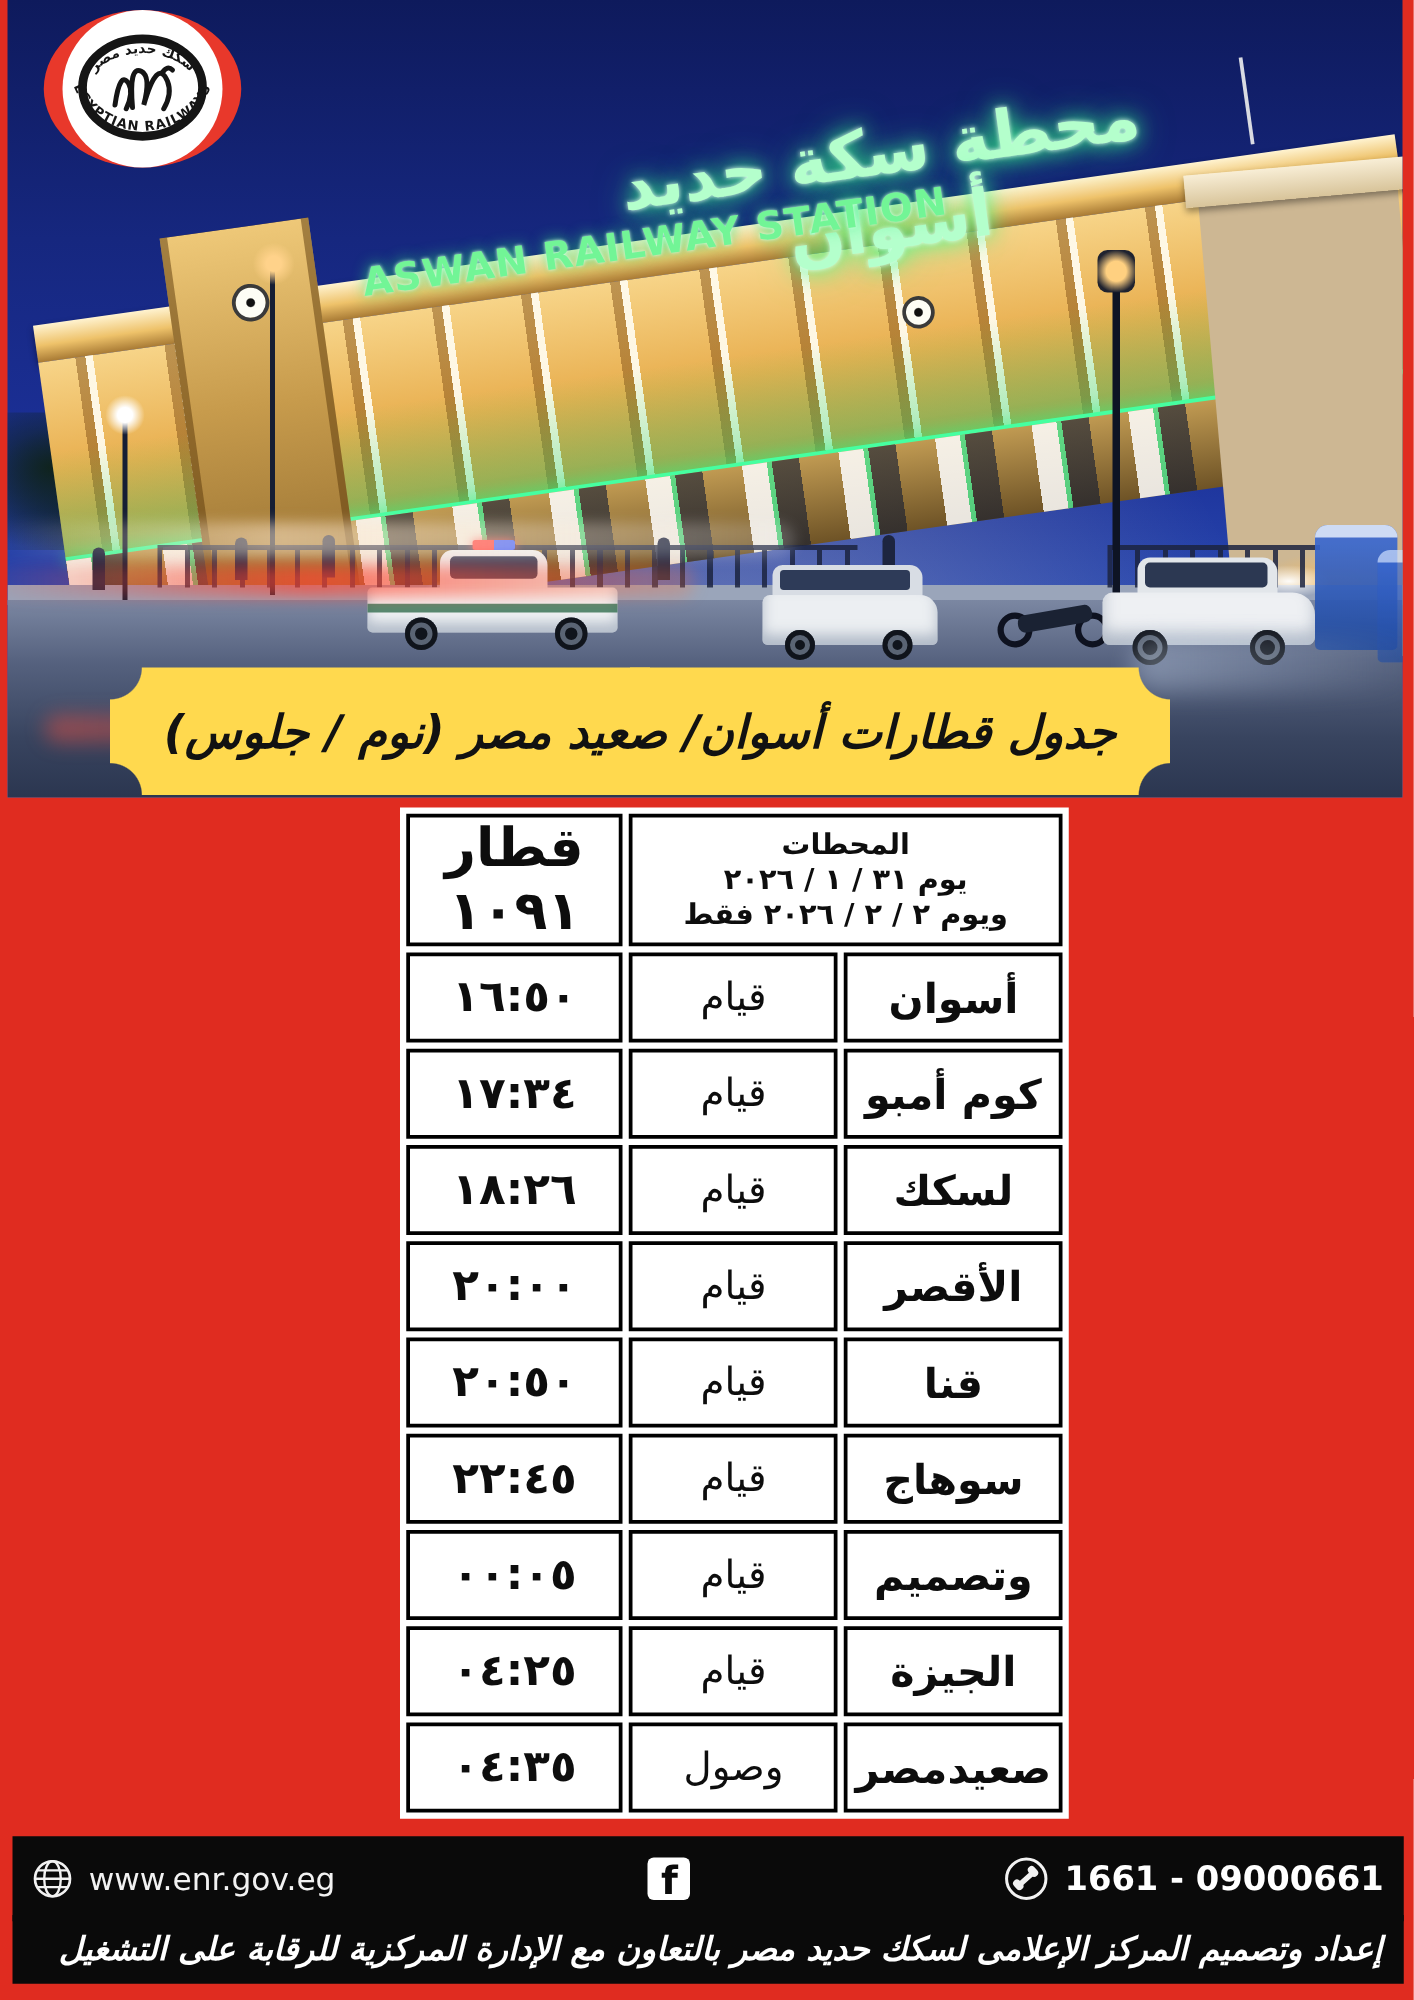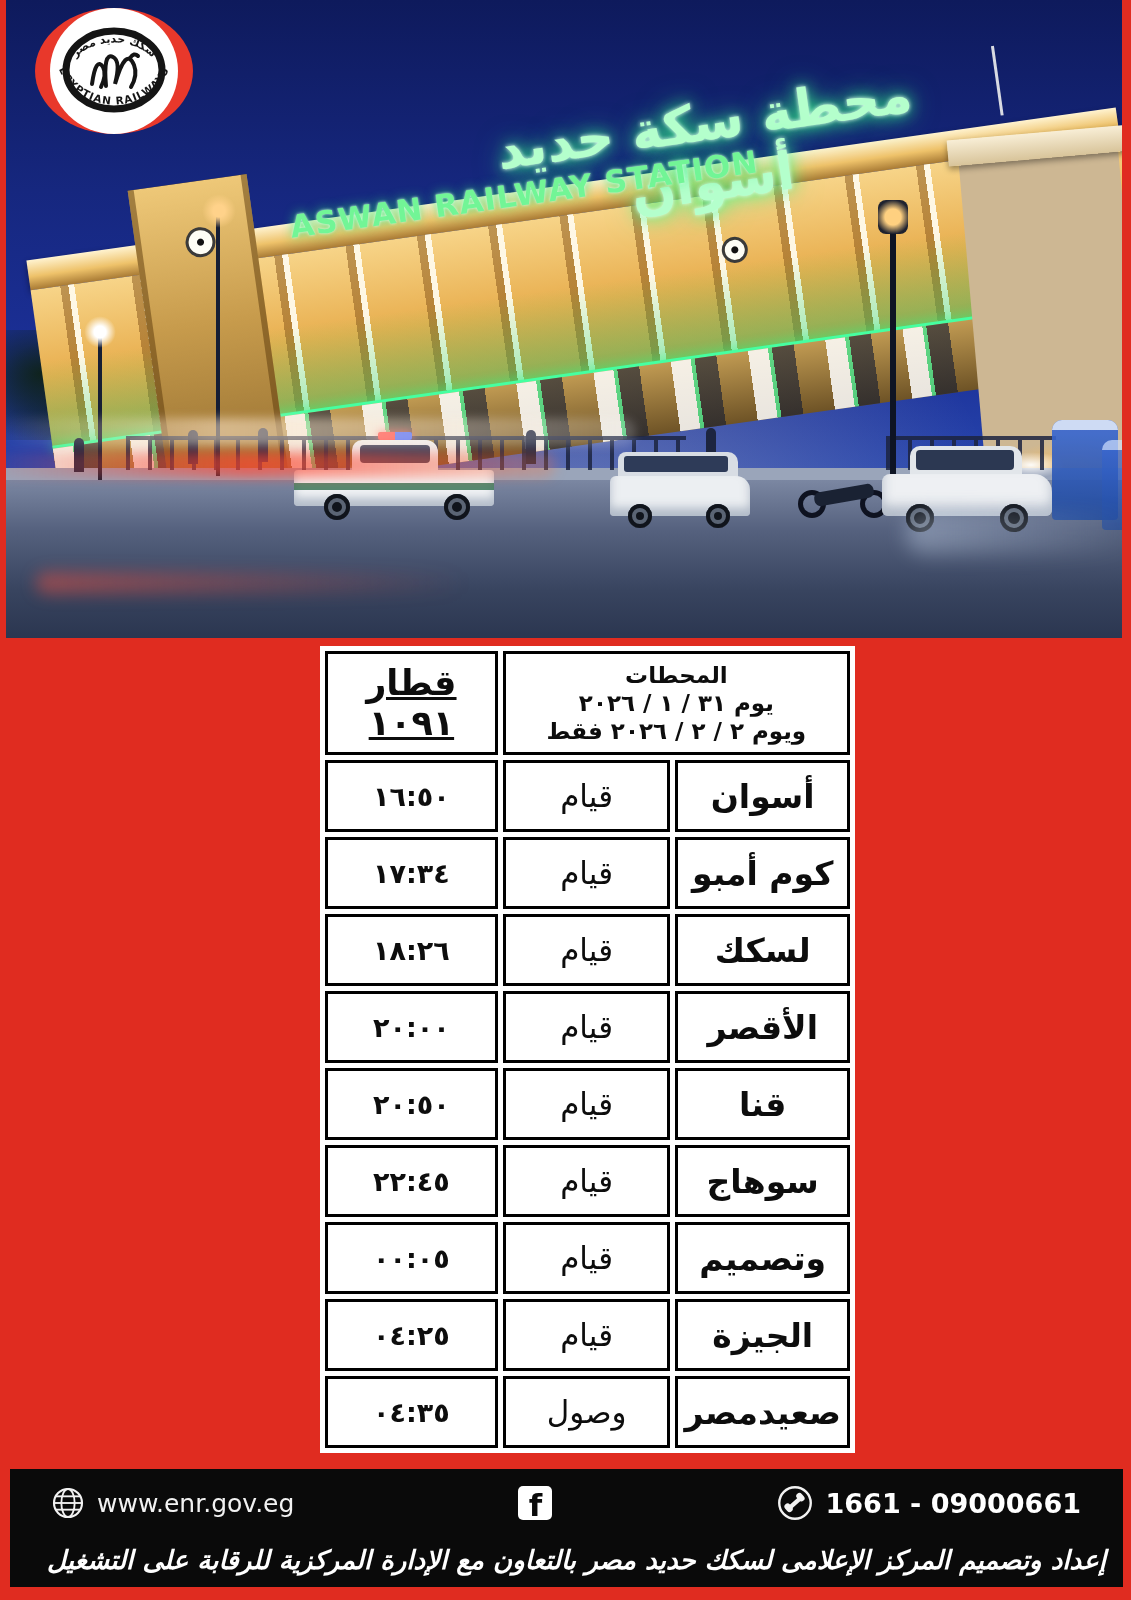--- a/index.html
+++ b/index.html
@@ -121,30 +121,30 @@
               radial-gradient(circle 26px at 0 100%,     rgba(0,0,0,0) 25px, var(--y) 26px) bottom left / 51% 51% no-repeat,
               radial-gradient(circle 26px at 100% 100%,  rgba(0,0,0,0) 25px, var(--y) 26px) bottom right/ 51% 51% no-repeat; }
   .banner-text { direction:rtl; font-size:37px; font-weight:700; color:#121212; font-style:italic; }
 
   
   .timetable { position:absolute; left:320px; top:646px; width:535px; direction:rtl;
                border-collapse:separate; border-spacing:5px; background:#fff; }
   .timetable td { background:#fff; border:3px solid #000; text-align:center; vertical-align:middle; }
   .timetable .head td { height:104px; }
   .timetable .row td { height:72px; }
-  .train-label { font-size:35px; font-weight:700; color:#0d0d0d;text-decoration:underline; }
+  .train-label { font-size:43px; font-weight:700; color:#0d0d0d; }
   .hdr-line { font-size:23px; font-weight:700; color:#0d0d0d; line-height:1.22; }
   .cell-station { font-size:33px; font-weight:700; color:#0d0d0d; }
   .cell-event { font-size:31px; font-weight:400; color:#0d0d0d; }
-  .cell-time { font-size:27px; font-weight:700; color:#0d0d0d; }
+  .cell-time { font-size:35px; font-weight:700; color:#0d0d0d; }
 
   
   .bar { position:absolute; left:10px; width:1113px; background:#0a0a0a; color:#fff;
          display:flex; align-items:center;padding-left:20px; }
-  .bar-links { top:1469px; height:68px; padding:0 42px; justify-content:space-between; }
+  .bar-links { top:1469px; height:68px; padding:0 16px; justify-content:space-between; }
   .link-group { display:flex; align-items:center; gap:13px; }
   .website-text { font-size:25px; font-weight:400; color:#f2f2f2; }
   .facebook-text { font-size:26px; font-weight:700; }
   .phone-text { font-size:27px; font-weight:700; }
   .fb-icon { width:34px; height:34px; background:#fff; border-radius:5px; display:flex; align-items:flex-end; justify-content:center;
              color:#0a0a0a; font-size:31px; font-weight:700; line-height:0.95; overflow:hidden; }
   .bar-credit { top:1532px; height:55px; justify-content:center; }
   .credit-text { direction:rtl; font-size:26px; font-weight:700; font-style:italic; }
 </style>
 </head>
@@ -260,20 +260,23 @@
       <path id="arcBot" d="M24 60 A58 52 0 0 0 136 60" fill="none"></path>
       <text font-size="11" font-weight="bold" fill="#151515" font-family="DejaVu Sans, sans-serif">
         <textPath href="#arcTop" startOffset="50%" text-anchor="middle">سكك حديد مصر</textPath>
       </text>
       <text font-size="10.5" font-weight="bold" fill="#151515" letter-spacing="1" font-family="DejaVu Sans, sans-serif">
         <textPath href="#arcBot" startOffset="50%" text-anchor="middle">EGYPTIAN RAILWAYS</textPath>
       </text>
     </svg>
   </div>
 
+  <div class="banner">
+    <div class="banner-text">جدول قطارات أسوان/ صعيد مصر (نوم / جلوس)</div>
+  </div>
 
   <table class="timetable" dir="rtl">
     <colgroup>
         <col style="width:175px">
         <col style="width:170px">
         <col style="width:175px">
       </colgroup>
     <tbody>
         <tr class="head">
       <td colspan="2">

